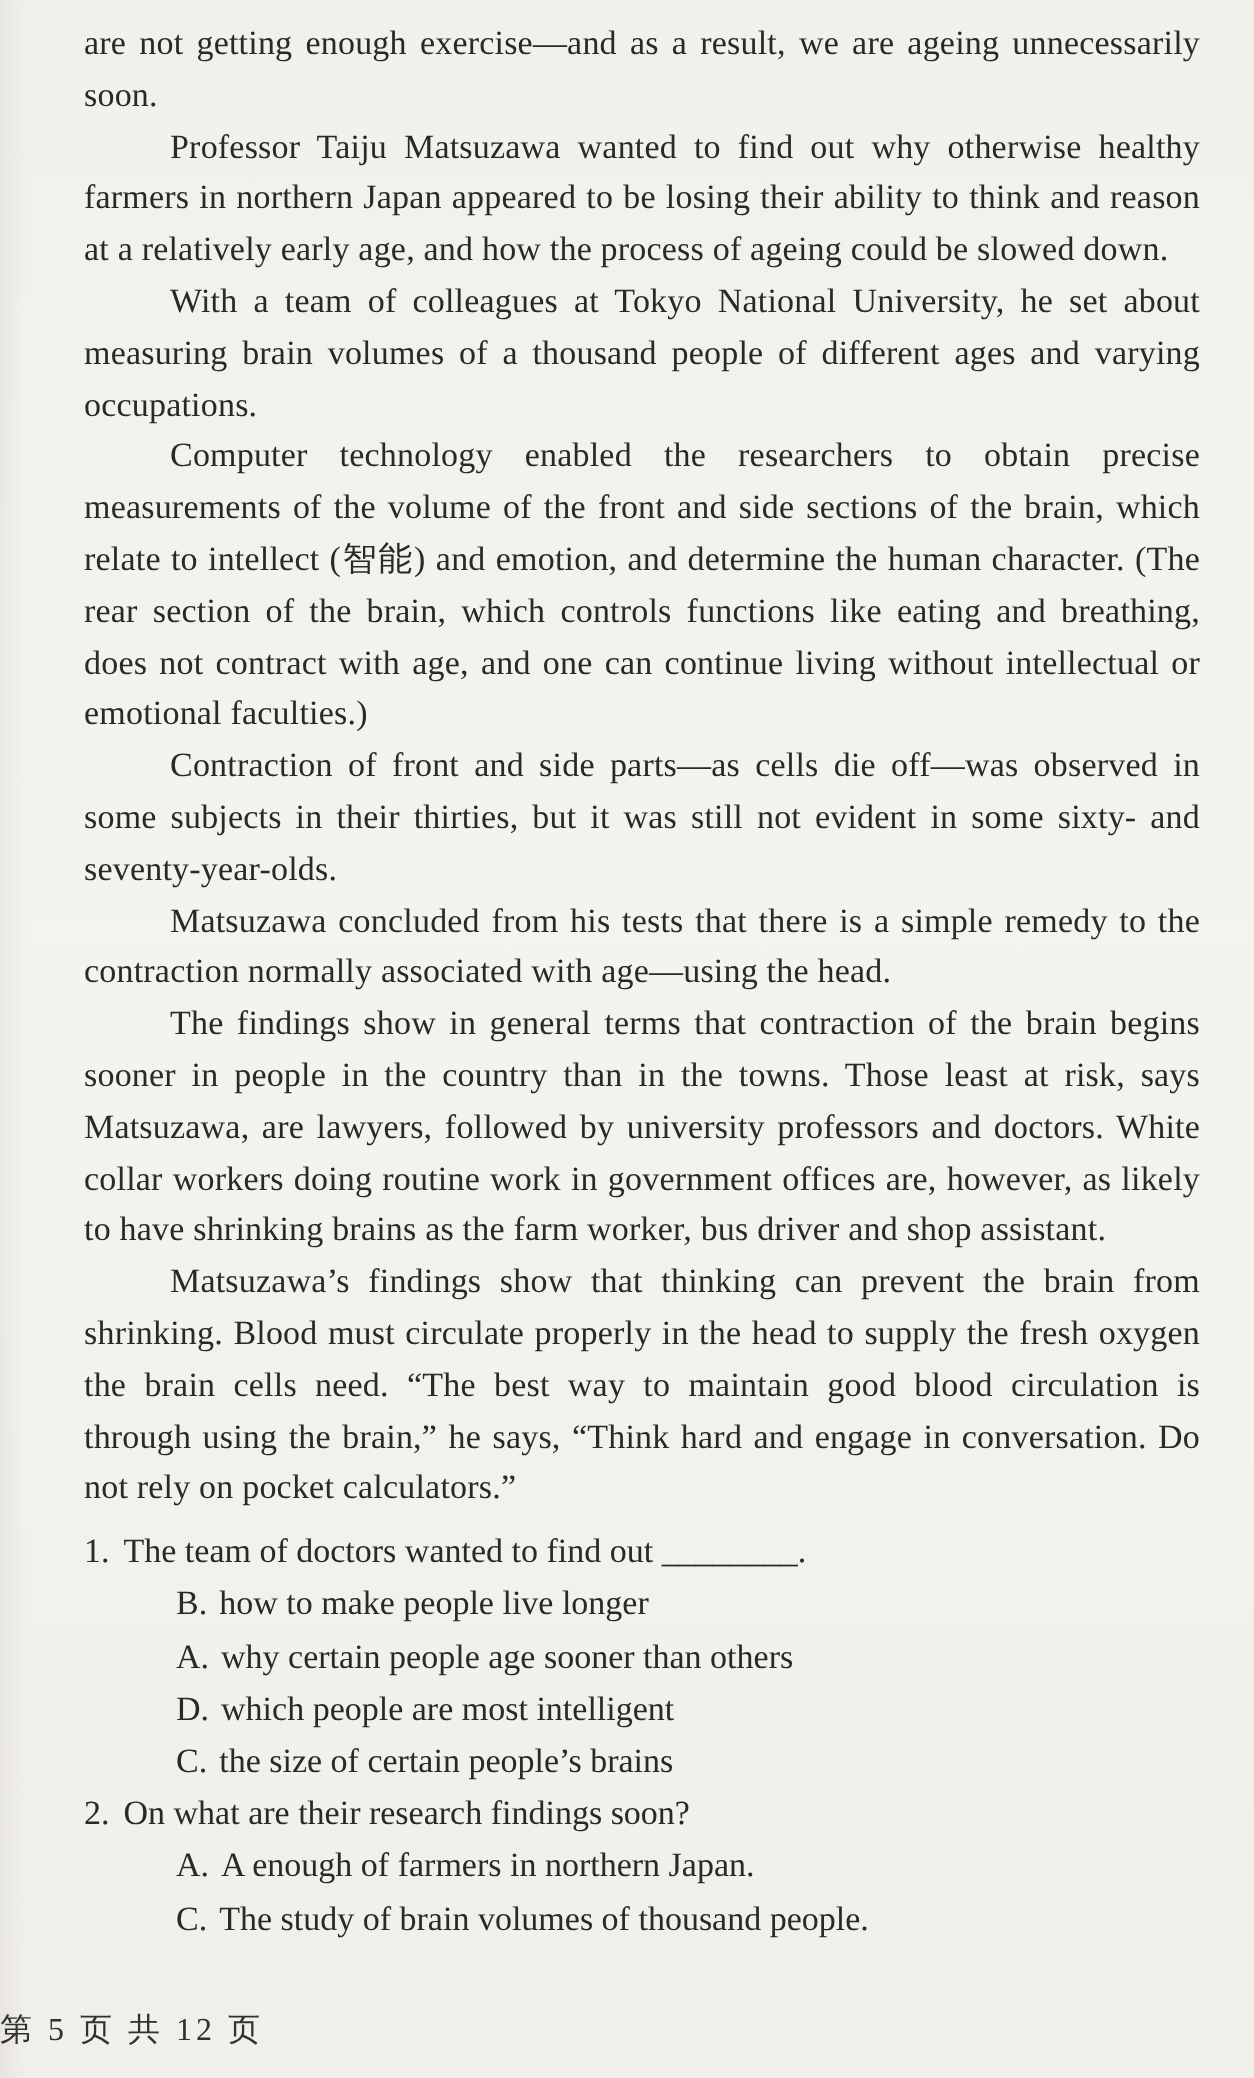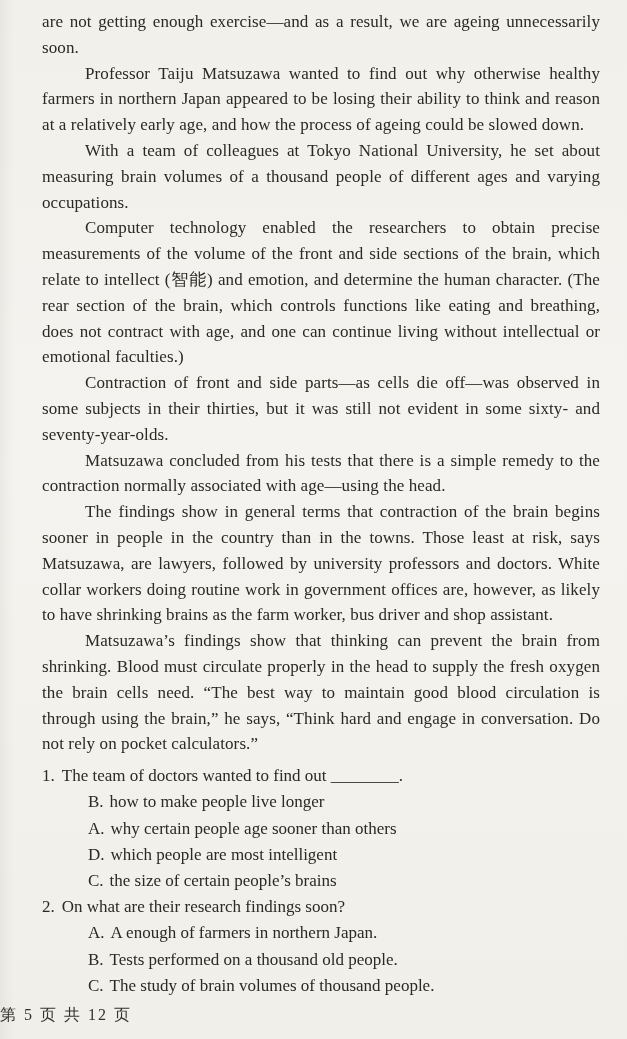--- a/index.html
+++ b/index.html
@@ -111,23 +111,20 @@
       </div>
 
       <div class="question">
         <span class="q-line">
           <span class="q-number">2.</span><span>On what are their research findings soon?</span>
         </span>
         <span class="option">
           <span class="opt-letter">A.</span><span>A enough of farmers in northern Japan.</span>
         </span>
         <span class="option">
-          <span class="opt-letter">B.</span><span>Tests performed on a thousand old people.</span>
-        </span>
-        <span class="option">
           <span class="opt-letter">C.</span><span>The study of brain volumes of thousand people.</span>
         </span>
       </div>
 
     </div>
   </div>
 
   <div class="footer">第 5 页 共 12 页</div>
 </div>
 

